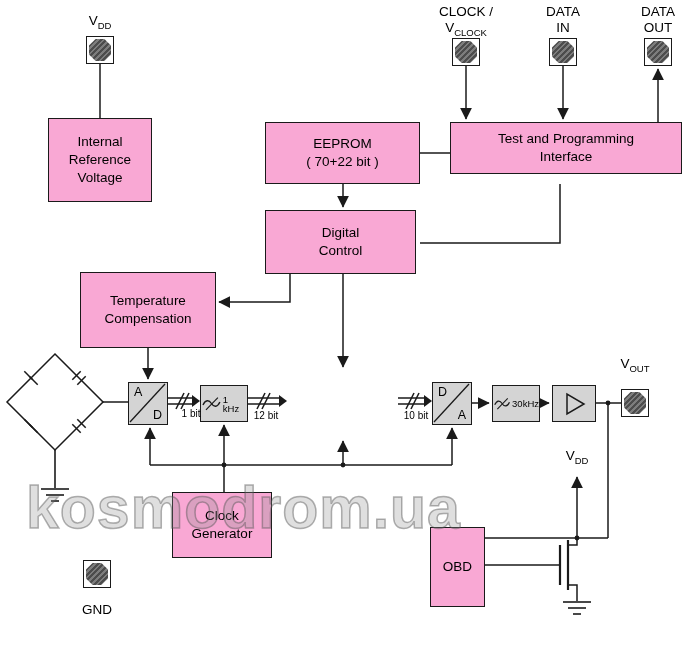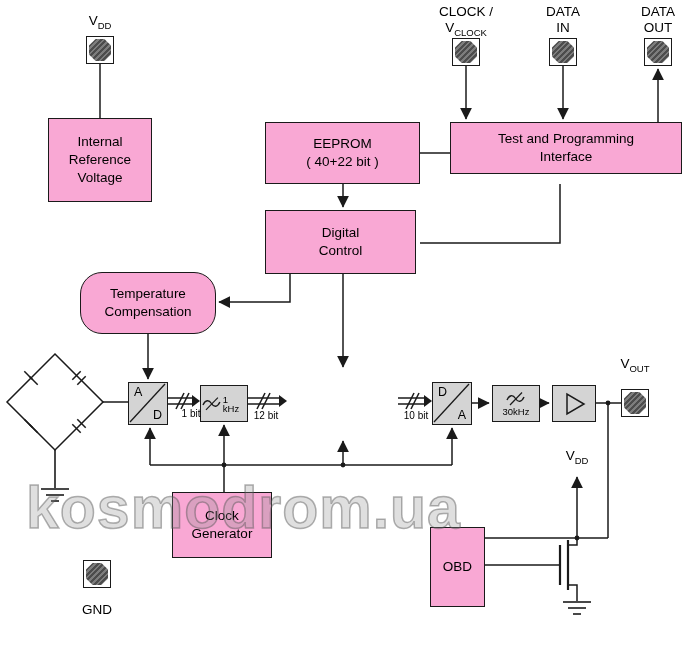--- a/index.html
+++ b/index.html
@@ -162,34 +162,34 @@
     </div>
 
   <div class="block" style="left:48px;top:118px;width:104px;height:84px;">
     <div>Internal</div>
     <div>Reference</div>
     <div>Voltage</div>
   </div>
 
   <div class="block" style="left:265px;top:122px;width:155px;height:62px;">
     <div>EEPROM</div>
-    <div>( 40+22 bit )</div>
+    <div>( 70+22 bit )</div>
   </div>
 
   <div class="block" style="left:450px;top:122px;width:232px;height:52px;">
     <div>Test and Programming</div>
     <div>Interface</div>
   </div>
 
   <div class="block" style="left:265px;top:210px;width:151px;height:64px;">
     <div>Digital</div>
     <div>Control</div>
   </div>
 
-  <div class="block" style="left:80px;top:272px;width:136px;height:62px;border-radius:22px;">
+  <div class="block" style="left:80px;top:272px;width:136px;height:76px;">
     <div>Temperature</div>
     <div>Compensation</div>
   </div>
 
 
   <div class="block" style="left:172px;top:492px;width:100px;height:66px;">
     <div>Clock</div>
     <div>Generator</div>
   </div>
 
@@ -214,21 +214,21 @@
   </div>
 
   <div class="sblock filterbox" style="left:200px;top:385px;width:48px;height:37px;display:flex;flex-direction:row;align-items:center;justify-content:center;">
     <svg width="22" height="15" viewBox="0 0 22 15">
       <path d="M2,9 C4.5,3.5 8,3.5 10.5,7.5 C13,11.5 16.5,11.5 19,6" stroke="#1a1a1a" stroke-width="1.4" fill="none"></path>
       <line x1="5" y1="14" x2="17" y2="1.5" stroke="#1a1a1a" stroke-width="1.2"></line>
     </svg>
     <div class="filterlabel">1 kHz</div>
   </div>
 
-  <div class="sblock filterbox" style="left:492px;top:385px;width:48px;height:37px;display:flex;flex-direction:column;align-items:center;justify-content:center;">
+  <div class="sblock filterbox" style="left:492px;top:385px;width:48px;height:37px;display:flex;flex-direction:row;align-items:center;justify-content:center;">
     <svg width="22" height="15" viewBox="0 0 22 15">
       <path d="M2,9 C4.5,3.5 8,3.5 10.5,7.5 C13,11.5 16.5,11.5 19,6" stroke="#1a1a1a" stroke-width="1.4" fill="none"></path>
       <line x1="5" y1="14" x2="17" y2="1.5" stroke="#1a1a1a" stroke-width="1.2"></line>
     </svg>
     <div class="filterlabel">30kHz</div>
   </div>
 
   <div class="sblock" style="left:552px;top:385px;width:44px;height:37px;display:flex;align-items:center;justify-content:center;">
     <svg width="26" height="26" viewBox="0 0 26 26">
       <polygon points="6,3 6,23 23,13" fill="none" stroke="#1a1a1a" stroke-width="1.5"></polygon>

